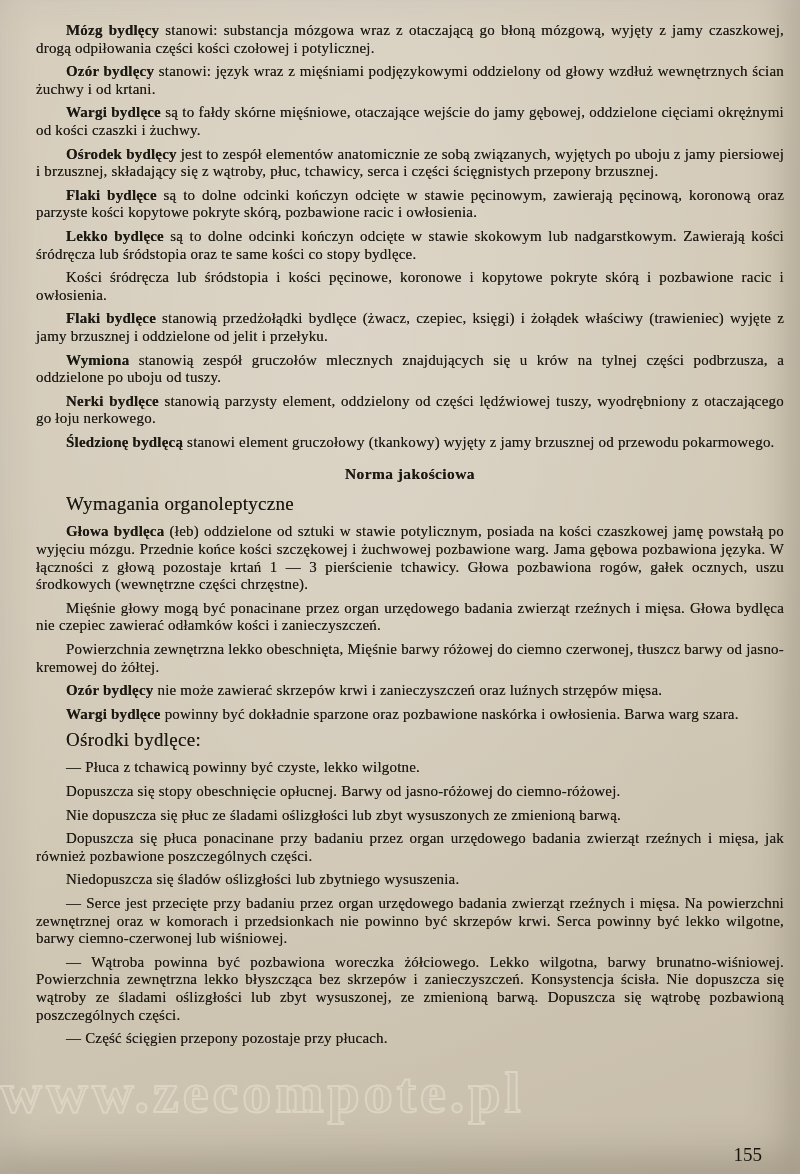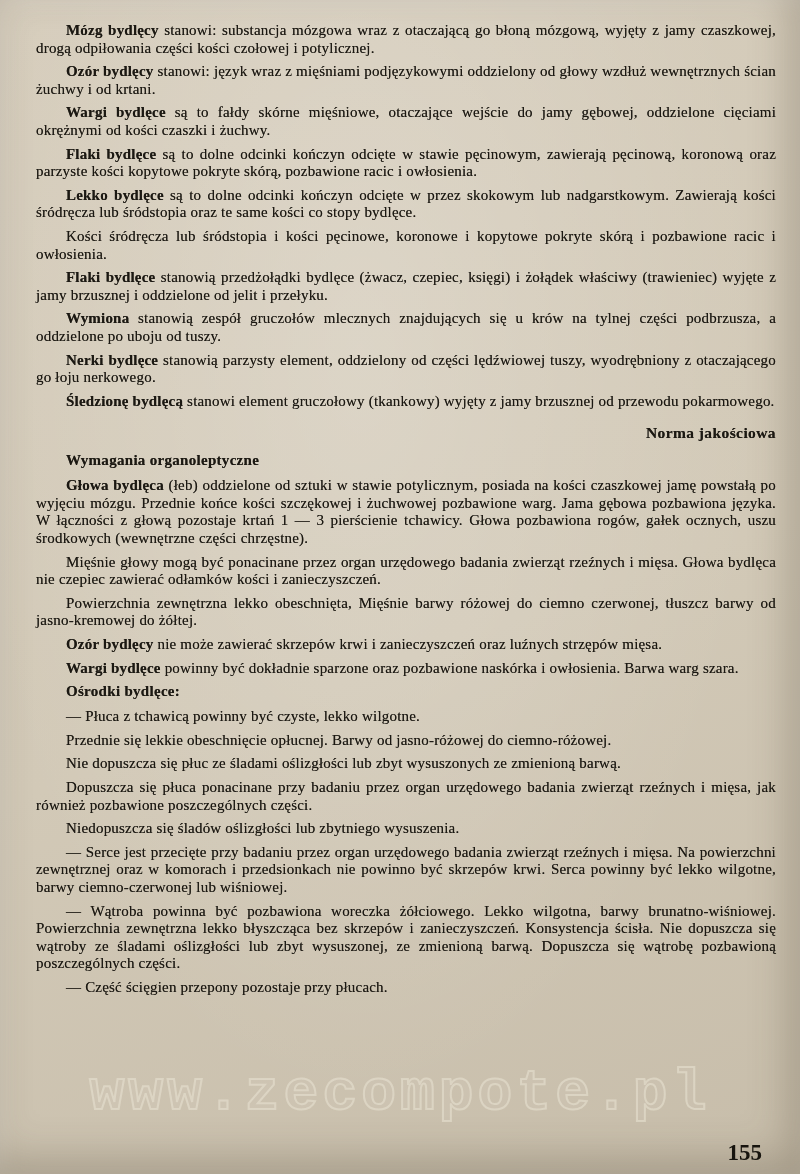--- a/index.html
+++ b/index.html
@@ -6,107 +6,107 @@
   body{
     width:800px;height:1174px;
     font-family:"Liberation Serif", serif;
     background:#cfc6b4;
     overflow:hidden;
     position:relative;
   }
   .page{
     position:absolute;inset:0;
     box-sizing:border-box;
-    padding:22px 24px 0 36px;
+    padding:22px 16px 0 36px;
     background:
       radial-gradient(ellipse at 45% 30%, rgba(255,255,255,0.20), rgba(255,255,255,0) 65%),
       linear-gradient(160deg,#d6cdbc 0%, #d2c9b7 55%, #c7bdaa 100%);
     box-shadow: inset -10px -14px 42px rgba(70,58,40,0.28), inset 4px 4px 18px rgba(255,255,255,0.18);
     color:#1b1812;
   }
   p.para{
     margin:0 0 6px 0;
     font-size:15px;
     line-height:17.6px;
     text-align:justify;
     text-indent:30px;
     letter-spacing:0.2px;
     text-shadow:0 0 0.5px rgba(25,22,15,0.65);
   }
   .lead{font-weight:bold;}
   .center-heading{
-    text-align:right;
+    text-align:center;
     font-size:15.5px;
     font-weight:bold;
     margin:14px 0 10px 0;
     letter-spacing:0.4px;
     text-shadow:0 0 0.5px rgba(25,22,15,0.65);
   }
   .sub-heading{
-    font-size:15px;
-    font-weight:bold;
+    font-size:19px;
+    font-weight:normal;
     margin:4px 0 8px 0;
     text-indent:30px;
     letter-spacing:0.3px;
     text-shadow:0 0 0.5px rgba(25,22,15,0.65);
   }
   .page-number{
     position:absolute;
     right:38px;
     bottom:8px;
-    font-size:23px;
-    font-weight:bold;
+    font-size:19px;
+    font-weight:normal;
     color:#17140e;
   }
   .watermark{
     position:absolute;
     left:0;right:0;
     bottom:48px;
-    text-align:center;
-    font-family:Liberation Mono, monospace;
+    font-family:Liberation Serif, serif;
     font-weight:bold;
     font-size:58px;
     letter-spacing:4px;
     color:rgba(225,218,202,0.10);
     -webkit-text-stroke:2px rgba(233,227,212,0.55);
     text-stroke:2px rgba(233,227,212,0.55);
     pointer-events:none;
     white-space:nowrap;
   }
 </style>
 </head>
 <body>
 
 <main class="page">
 
   <p class="para"><span class="lead">Mózg bydlęcy</span><span> stanowi: substancja mózgowa wraz z otaczającą go błoną mózgową, wyjęty z jamy czaszkowej, drogą odpiłowania części kości czołowej i potylicznej.</span></p>
   <p class="para"><span class="lead">Ozór bydlęcy</span><span> stanowi: język wraz z mięśniami podjęzykowymi oddzielony od głowy wzdłuż wewnętrznych ścian żuchwy i od krtani.</span></p>
   <p class="para"><span class="lead">Wargi bydlęce</span><span> są to fałdy skórne mięśniowe, otaczające wejście do jamy gębowej, oddzielone cięciami okrężnymi od kości czaszki i żuchwy.</span></p>
+  <p class="para"><span class="lead">Ośrodek bydlęcy</span><span> jest to zespół elementów anatomicznie ze sobą związanych, wyjętych po uboju z jamy piersiowej i brzusznej, składający się z wątroby, płuc, tchawicy, serca i części ścięgnistych przepony brzusznej.</span></p>
   <p class="para"><span class="lead">Flaki bydlęce</span><span> są to dolne odcinki kończyn odcięte w stawie pęcinowym, zawierają pęcinową, koronową oraz parzyste kości kopytowe pokryte skórą, pozbawione racic i owłosienia.</span></p>
-  <p class="para"><span class="lead">Lekko bydlęce</span><span> są to dolne odcinki kończyn odcięte w przez skokowym lub nadgarstkowym. Zawierają kości śródręcza lub śródstopia oraz te same kości co stopy bydlęce.</span></p>
+  <p class="para"><span class="lead">Lekko bydlęce</span><span> są to dolne odcinki kończyn odcięte w stawie skokowym lub nadgarstkowym. Zawierają kości śródręcza lub śródstopia oraz te same kości co stopy bydlęce.</span></p>
   <p class="para"><span class="lead"></span><span>Kości śródręcza lub śródstopia i kości pęcinowe, koronowe i kopytowe pokryte skórą i pozbawione racic i owłosienia.</span></p>
   <p class="para"><span class="lead">Flaki bydlęce</span><span> stanowią przedżołądki bydlęce (żwacz, czepiec, księgi) i żołądek właściwy (trawieniec) wyjęte z jamy brzusznej i oddzielone od jelit i przełyku.</span></p>
   <p class="para"><span class="lead">Wymiona</span><span> stanowią zespół gruczołów mlecznych znajdujących się u krów na tylnej części podbrzusza, a oddzielone po uboju od tuszy.</span></p>
   <p class="para"><span class="lead">Nerki bydlęce</span><span> stanowią parzysty element, oddzielony od części lędźwiowej tuszy, wyodrębniony z otaczającego go łoju nerkowego.</span></p>
   <p class="para"><span class="lead">Śledzionę bydlęcą</span><span> stanowi element gruczołowy (tkankowy) wyjęty z jamy brzusznej od przewodu pokarmowego.</span></p>
 
   <h3 class="center-heading">Norma jakościowa</h3>
 
   <h4 class="sub-heading">Wymagania organoleptyczne</h4>
 
   <p class="para"><span class="lead">Głowa bydlęca</span><span> (łeb) oddzielone od sztuki w stawie potylicznym, posiada na kości czaszkowej jamę powstałą po wyjęciu mózgu. Przednie końce kości szczękowej i żuchwowej pozbawione warg. Jama gębowa pozbawiona języka. W łączności z głową pozostaje krtań 1 — 3 pierścienie tchawicy. Głowa pozbawiona rogów, gałek ocznych, uszu środkowych (wewnętrzne części chrzęstne).</span></p>
   <p class="para"><span class="lead"></span><span>Mięśnie głowy mogą być ponacinane przez organ urzędowego badania zwierząt rzeźnych i mięsa. Głowa bydlęca nie czepiec zawierać odłamków kości i zanieczyszczeń.</span></p>
   <p class="para"><span class="lead"></span><span>Powierzchnia zewnętrzna lekko obeschnięta, Mięśnie barwy różowej do ciemno czerwonej, tłuszcz barwy od jasno-kremowej do żółtej.</span></p>
   <p class="para"><span class="lead">Ozór bydlęcy</span><span> nie może zawierać skrzepów krwi i zanieczyszczeń oraz luźnych strzępów mięsa.</span></p>
   <p class="para"><span class="lead">Wargi bydlęce</span><span> powinny być dokładnie sparzone oraz pozbawione naskórka i owłosienia. Barwa warg szara.</span></p>
 
   <h4 class="sub-heading">Ośrodki bydlęce:</h4>
 
   <p class="para"><span class="lead"></span><span>— Płuca z tchawicą powinny być czyste, lekko wilgotne.</span></p>
-  <p class="para"><span class="lead"></span><span>Przednie się lekkie obeschnięcie opłucnej. Barwy od jasno-różowej do ciemno-różowej.</span></p>
+  <p class="para"><span class="lead"></span><span>Dopuszcza się stopy obeschnięcie opłucnej. Barwy od jasno-różowej do ciemno-różowej.</span></p>
   <p class="para"><span class="lead"></span><span>Nie dopuszcza się płuc ze śladami oślizgłości lub zbyt wysuszonych ze zmienioną barwą.</span></p>
   <p class="para"><span class="lead"></span><span>Dopuszcza się płuca ponacinane przy badaniu przez organ urzędowego badania zwierząt rzeźnych i mięsa, jak również pozbawione poszczególnych części.</span></p>
   <p class="para"><span class="lead"></span><span>Niedopuszcza się śladów oślizgłości lub zbytniego wysuszenia.</span></p>
   <p class="para"><span class="lead"></span><span>— Serce jest przecięte przy badaniu przez organ urzędowego badania zwierząt rzeźnych i mięsa. Na powierzchni zewnętrznej oraz w komorach i przedsionkach nie powinno być skrzepów krwi. Serca powinny być lekko wilgotne, barwy ciemno-czerwonej lub wiśniowej.</span></p>
   <p class="para"><span class="lead"></span><span>— Wątroba powinna być pozbawiona woreczka żółciowego. Lekko wilgotna, barwy brunatno-wiśniowej. Powierzchnia zewnętrzna lekko błyszcząca bez skrzepów i zanieczyszczeń. Konsystencja ścisła. Nie dopuszcza się wątroby ze śladami oślizgłości lub zbyt wysuszonej, ze zmienioną barwą. Dopuszcza się wątrobę pozbawioną poszczególnych części.</span></p>
   <p class="para"><span class="lead"></span><span>— Część ścięgien przepony pozostaje przy płucach.</span></p>
 
   <div class="watermark">www.zecompote.pl</div>
 
   <div class="page-number">155</div>

